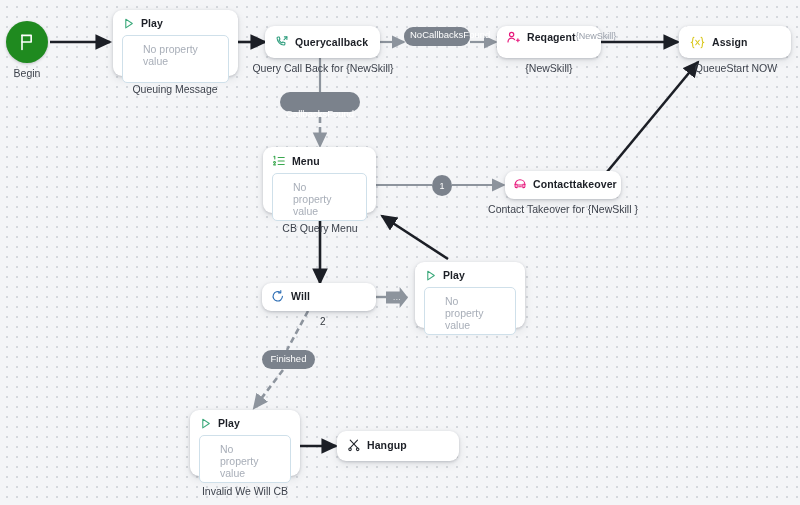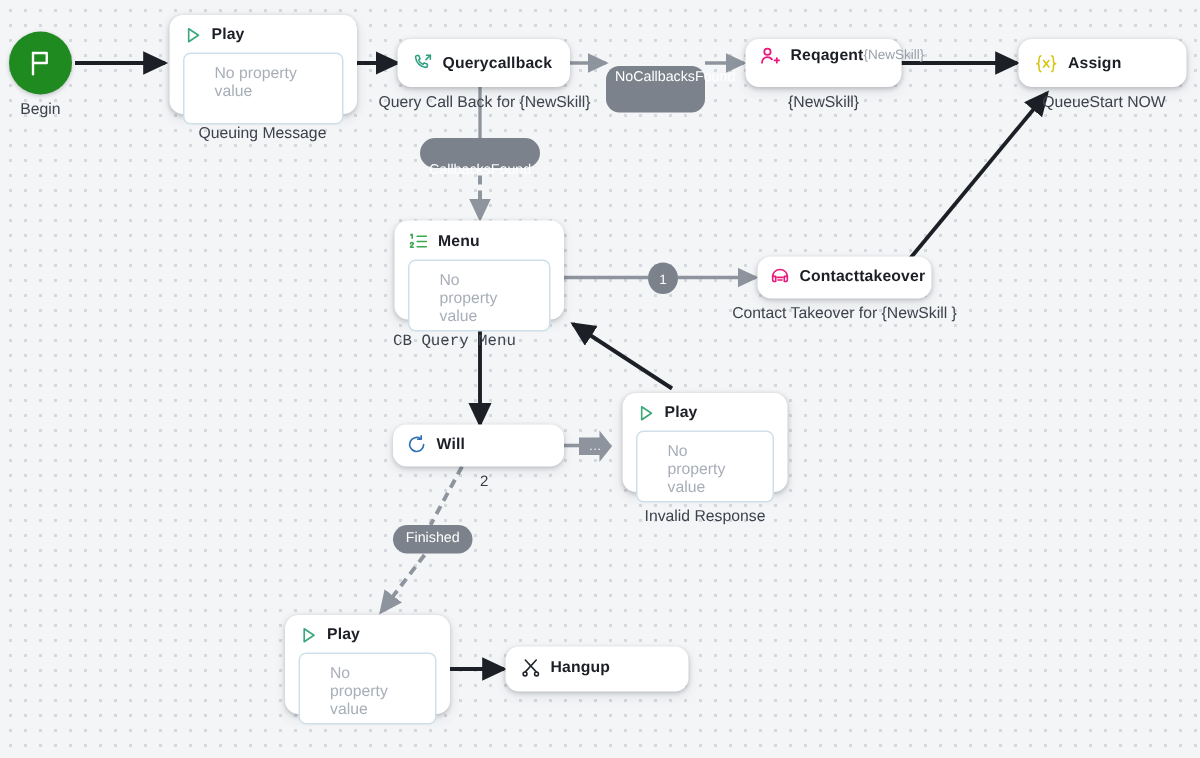--- a/index.html
+++ b/index.html
@@ -271,21 +271,21 @@
           <path d="M3.2 4.6 L4.8 3.8 L4.8 8.4"></path>
           <path d="M2.8 14.6 C2.8 13.6 3.6 13.1 4.5 13.1 C5.4 13.1 6 13.7 6 14.5 C6 15.9 2.8 16.6 2.8 18.6 L6.1 18.6"></path>
         </svg>
       </span>
       <span class="node-title">Menu</span>
     </div>
     <div class="prop-box">
       <span class="prop-text">No property value</span>
     </div>
   </div>
-  <div class="caption" style="left:238px; top:222px; width:130px;font-family:Liberation Mono, monospace;">CB Query Menu</div>
+  <div class="caption" style="left:255px; top:222px; width:130px;">CB Query Menu</div>
 
   <div class="node compact" style="left:505px; top:171px; width:116px; height:28px;">
     <div class="node-head" style="padding:6px 8px 6px 8px;">
       <span class="icon">
         <svg width="14" height="14" viewBox="0 0 24 24" fill="none" stroke="#e8197d" stroke-width="1.8" stroke-linecap="round" stroke-linejoin="round">
           <path d="M3.6 13 C3.6 8 7.3 4.6 12 4.6 C16.7 4.6 20.4 8 20.4 13"></path>
           <path d="M3.6 12.4 L3.6 16.2 C3.6 17.3 4.5 18.2 5.6 18.2 L7.1 18.2 L7.1 12.4 Z"></path>
           <path d="M20.4 12.4 L20.4 16.2 C20.4 17.3 19.5 18.2 18.4 18.2 L16.9 18.2 L16.9 12.4 Z"></path>
           <path d="M8.6 13.6 L15.4 13.6"></path>
           <path d="M9.6 16.6 L14.4 16.6"></path>
@@ -314,51 +314,51 @@
         <svg width="13" height="13" viewBox="0 0 24 24" fill="none" stroke="#3aa87a" stroke-width="2" stroke-linejoin="round">
           <path d="M7 4 L19 12 L7 20 Z"></path>
         </svg>
       </span>
       <span class="node-title">Play</span>
     </div>
     <div class="prop-box">
       <span class="prop-text">No property value</span>
     </div>
   </div>
-  <div class="caption" style="left:403px; top:338px; width:134px;">Invalid Response</div>
 
   <div class="node" style="left:190px; top:410px; width:110px; height:66px;">
     <div class="node-head">
       <span class="icon">
         <svg width="13" height="13" viewBox="0 0 24 24" fill="none" stroke="#3aa87a" stroke-width="2" stroke-linejoin="round">
           <path d="M7 4 L19 12 L7 20 Z"></path>
         </svg>
       </span>
       <span class="node-title">Play</span>
     </div>
     <div class="prop-box">
       <span class="prop-text">No property value</span>
     </div>
   </div>
+  <div class="caption" style="left:178px; top:485px; width:134px;">Invalid We Will CB</div>
 
   <div class="node compact" style="left:337px; top:431px; width:122px; height:30px;">
     <div class="node-head" style="padding:7px 10px 7px 10px;">
       <span class="icon">
         <svg width="14" height="14" viewBox="0 0 24 24" fill="none" stroke="#20242b" stroke-width="1.8" stroke-linecap="round" stroke-linejoin="round">
           <path d="M5.5 3.5 L18 17"></path>
           <path d="M18 3.5 L5.5 17"></path>
           <circle cx="5.2" cy="19.4" r="2.2"></circle>
           <circle cx="18.3" cy="19.4" r="2.2"></circle>
         </svg>
       </span>
       <span class="node-title">Hangup</span>
     </div>
   </div>
 
-  <div class="badge-pill" style="left:404px; top:44px; width:66px; height:31px;">NoCallbacksFound</div>
+  <div class="badge-pill" style="left:404px; top:27px; width:66px; height:19px;">NoCallbacksFound</div>
 
   <div class="badge-pill" style="left:280px; top:92px; width:80px; height:19px; border-radius:10px; padding-top:17px;">CallbacksFound</div>
 
   <div class="badge-oval" style="left:432px; top:175px; width:20px; height:21px;">1</div>
 
   <div class="badge-diamond" style="left:386px; top:287px; width:22px; height:21px; clip-path: polygon(0% 22%, 62% 22%, 62% 0%, 100% 50%, 62% 100%, 62% 78%, 0% 78%);">...</div>
 
   <div class="edge-num" style="left:320px; top:316px;">2</div>
 
   <div class="badge-pill" style="left:262px; top:350px; width:53px; height:19px; border-radius:10px; padding-top:4px;">Finished</div>

